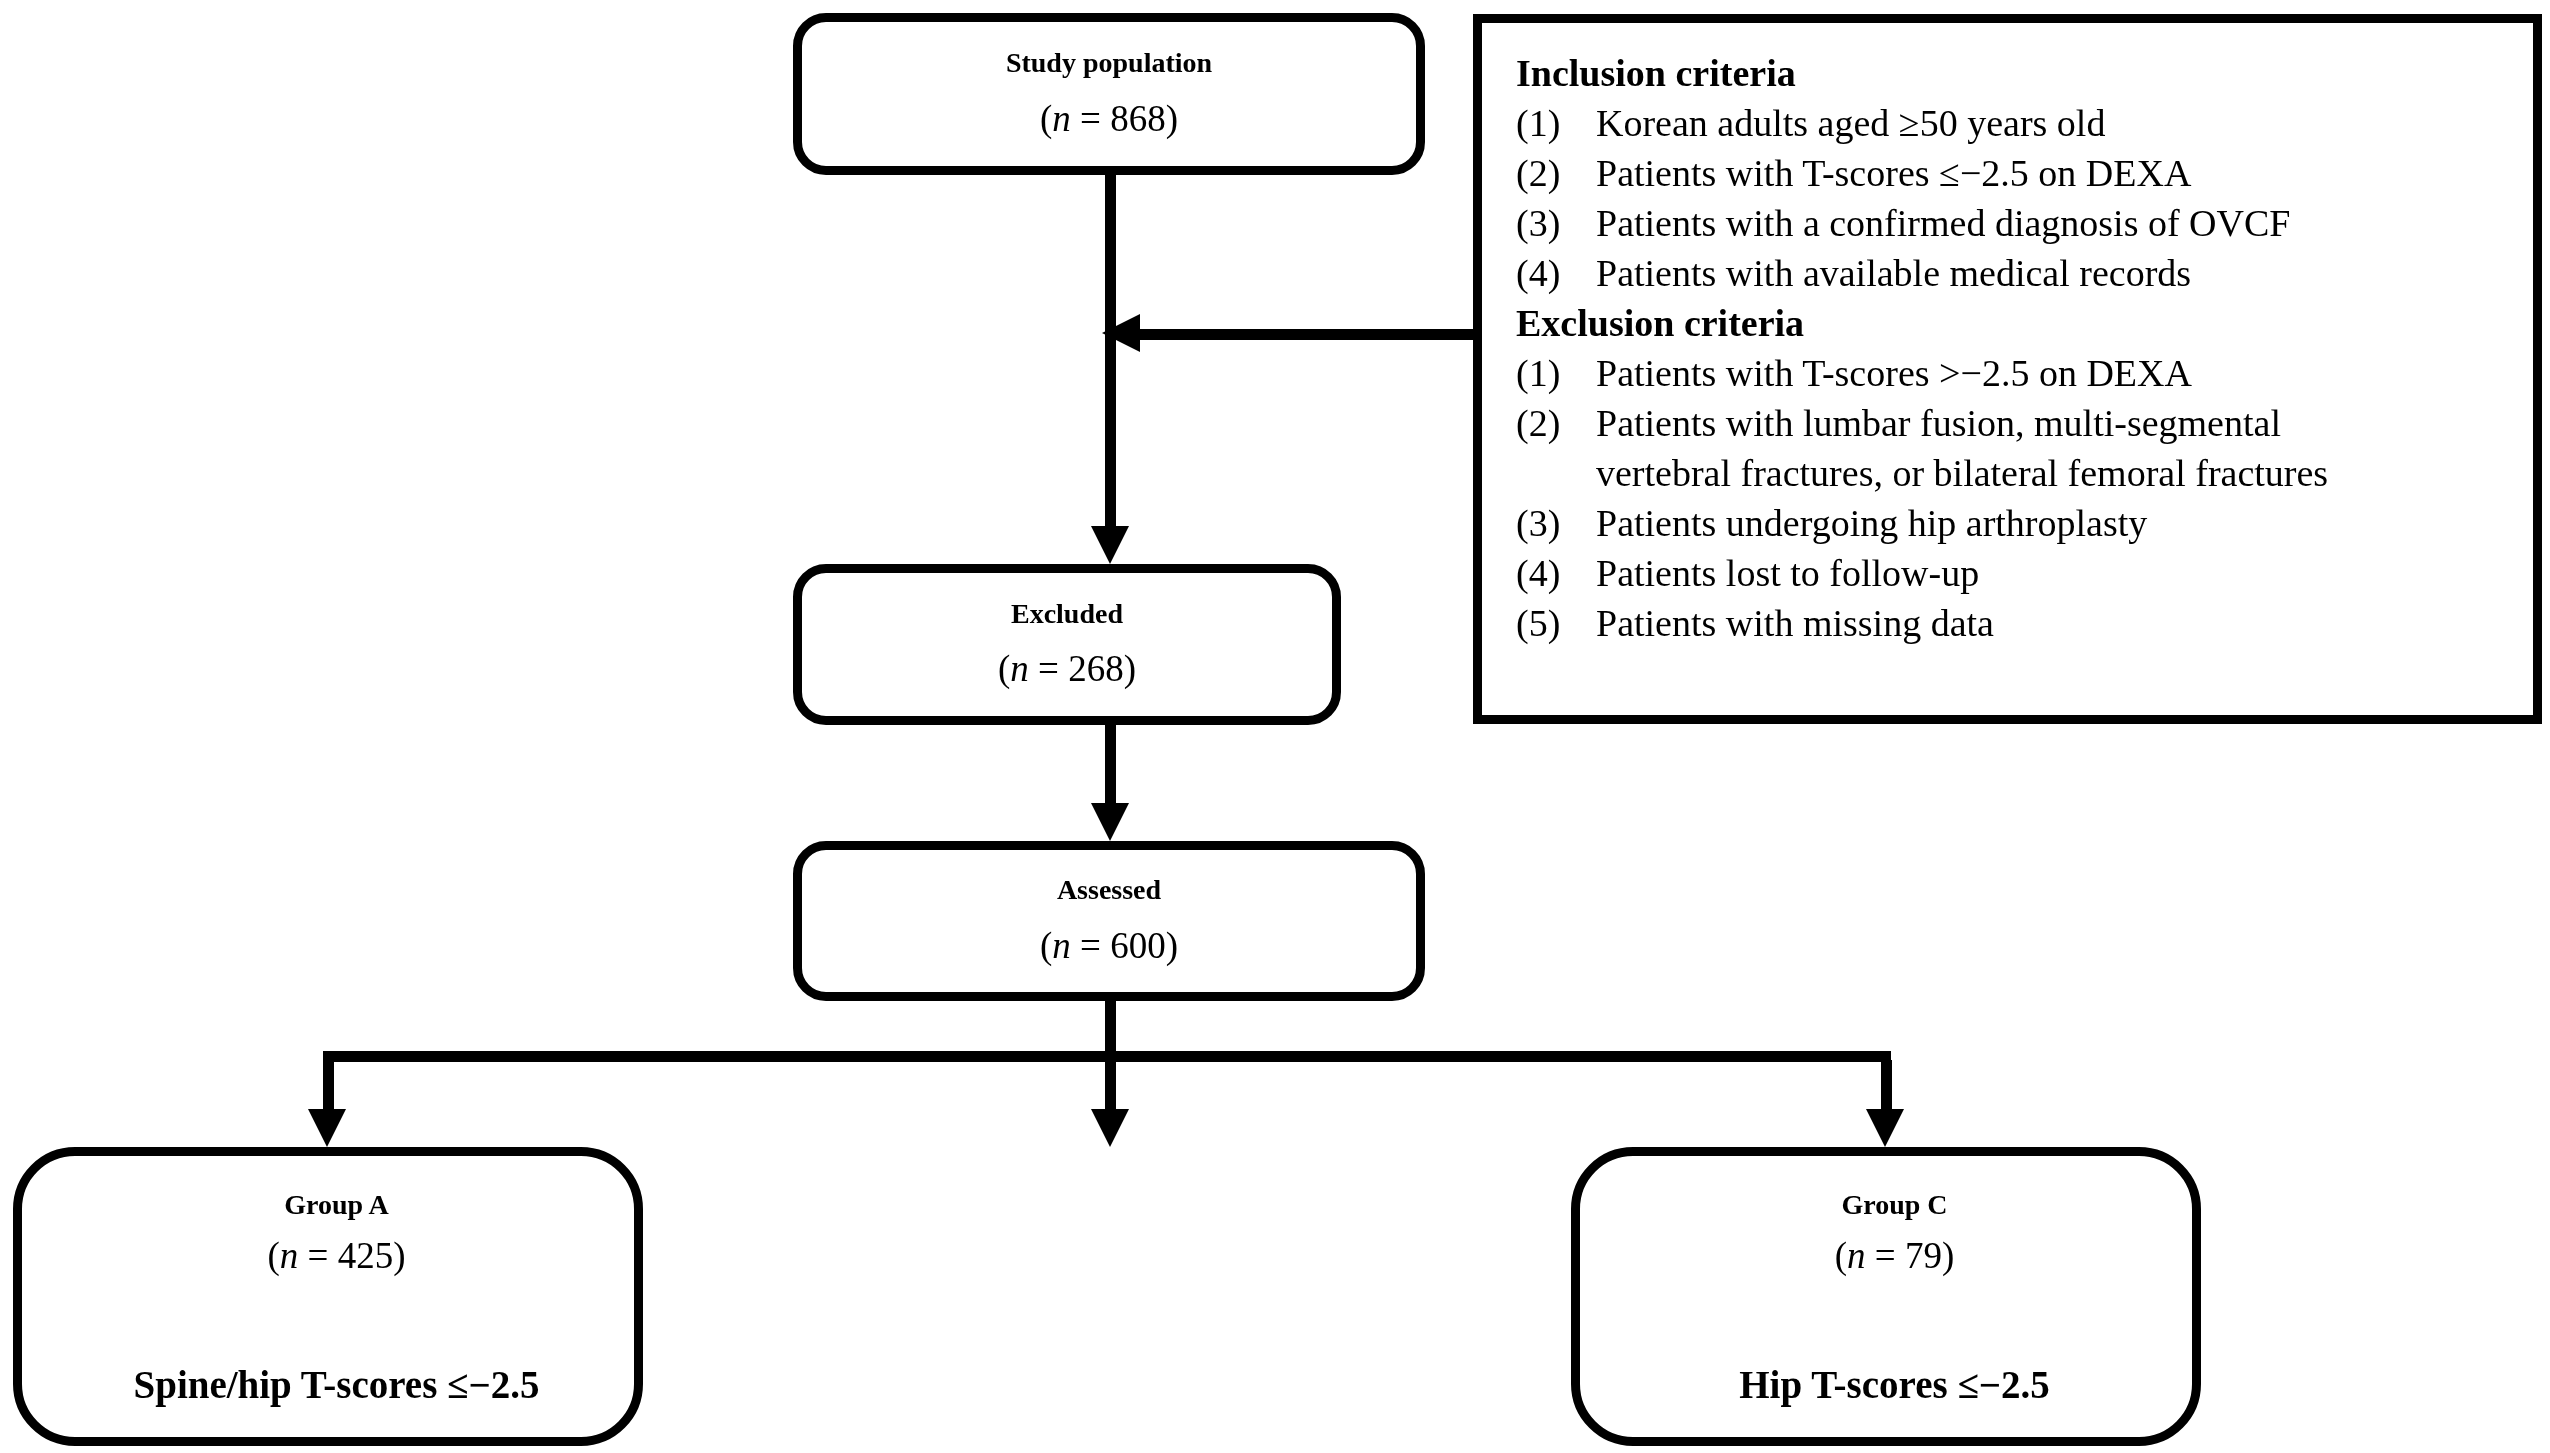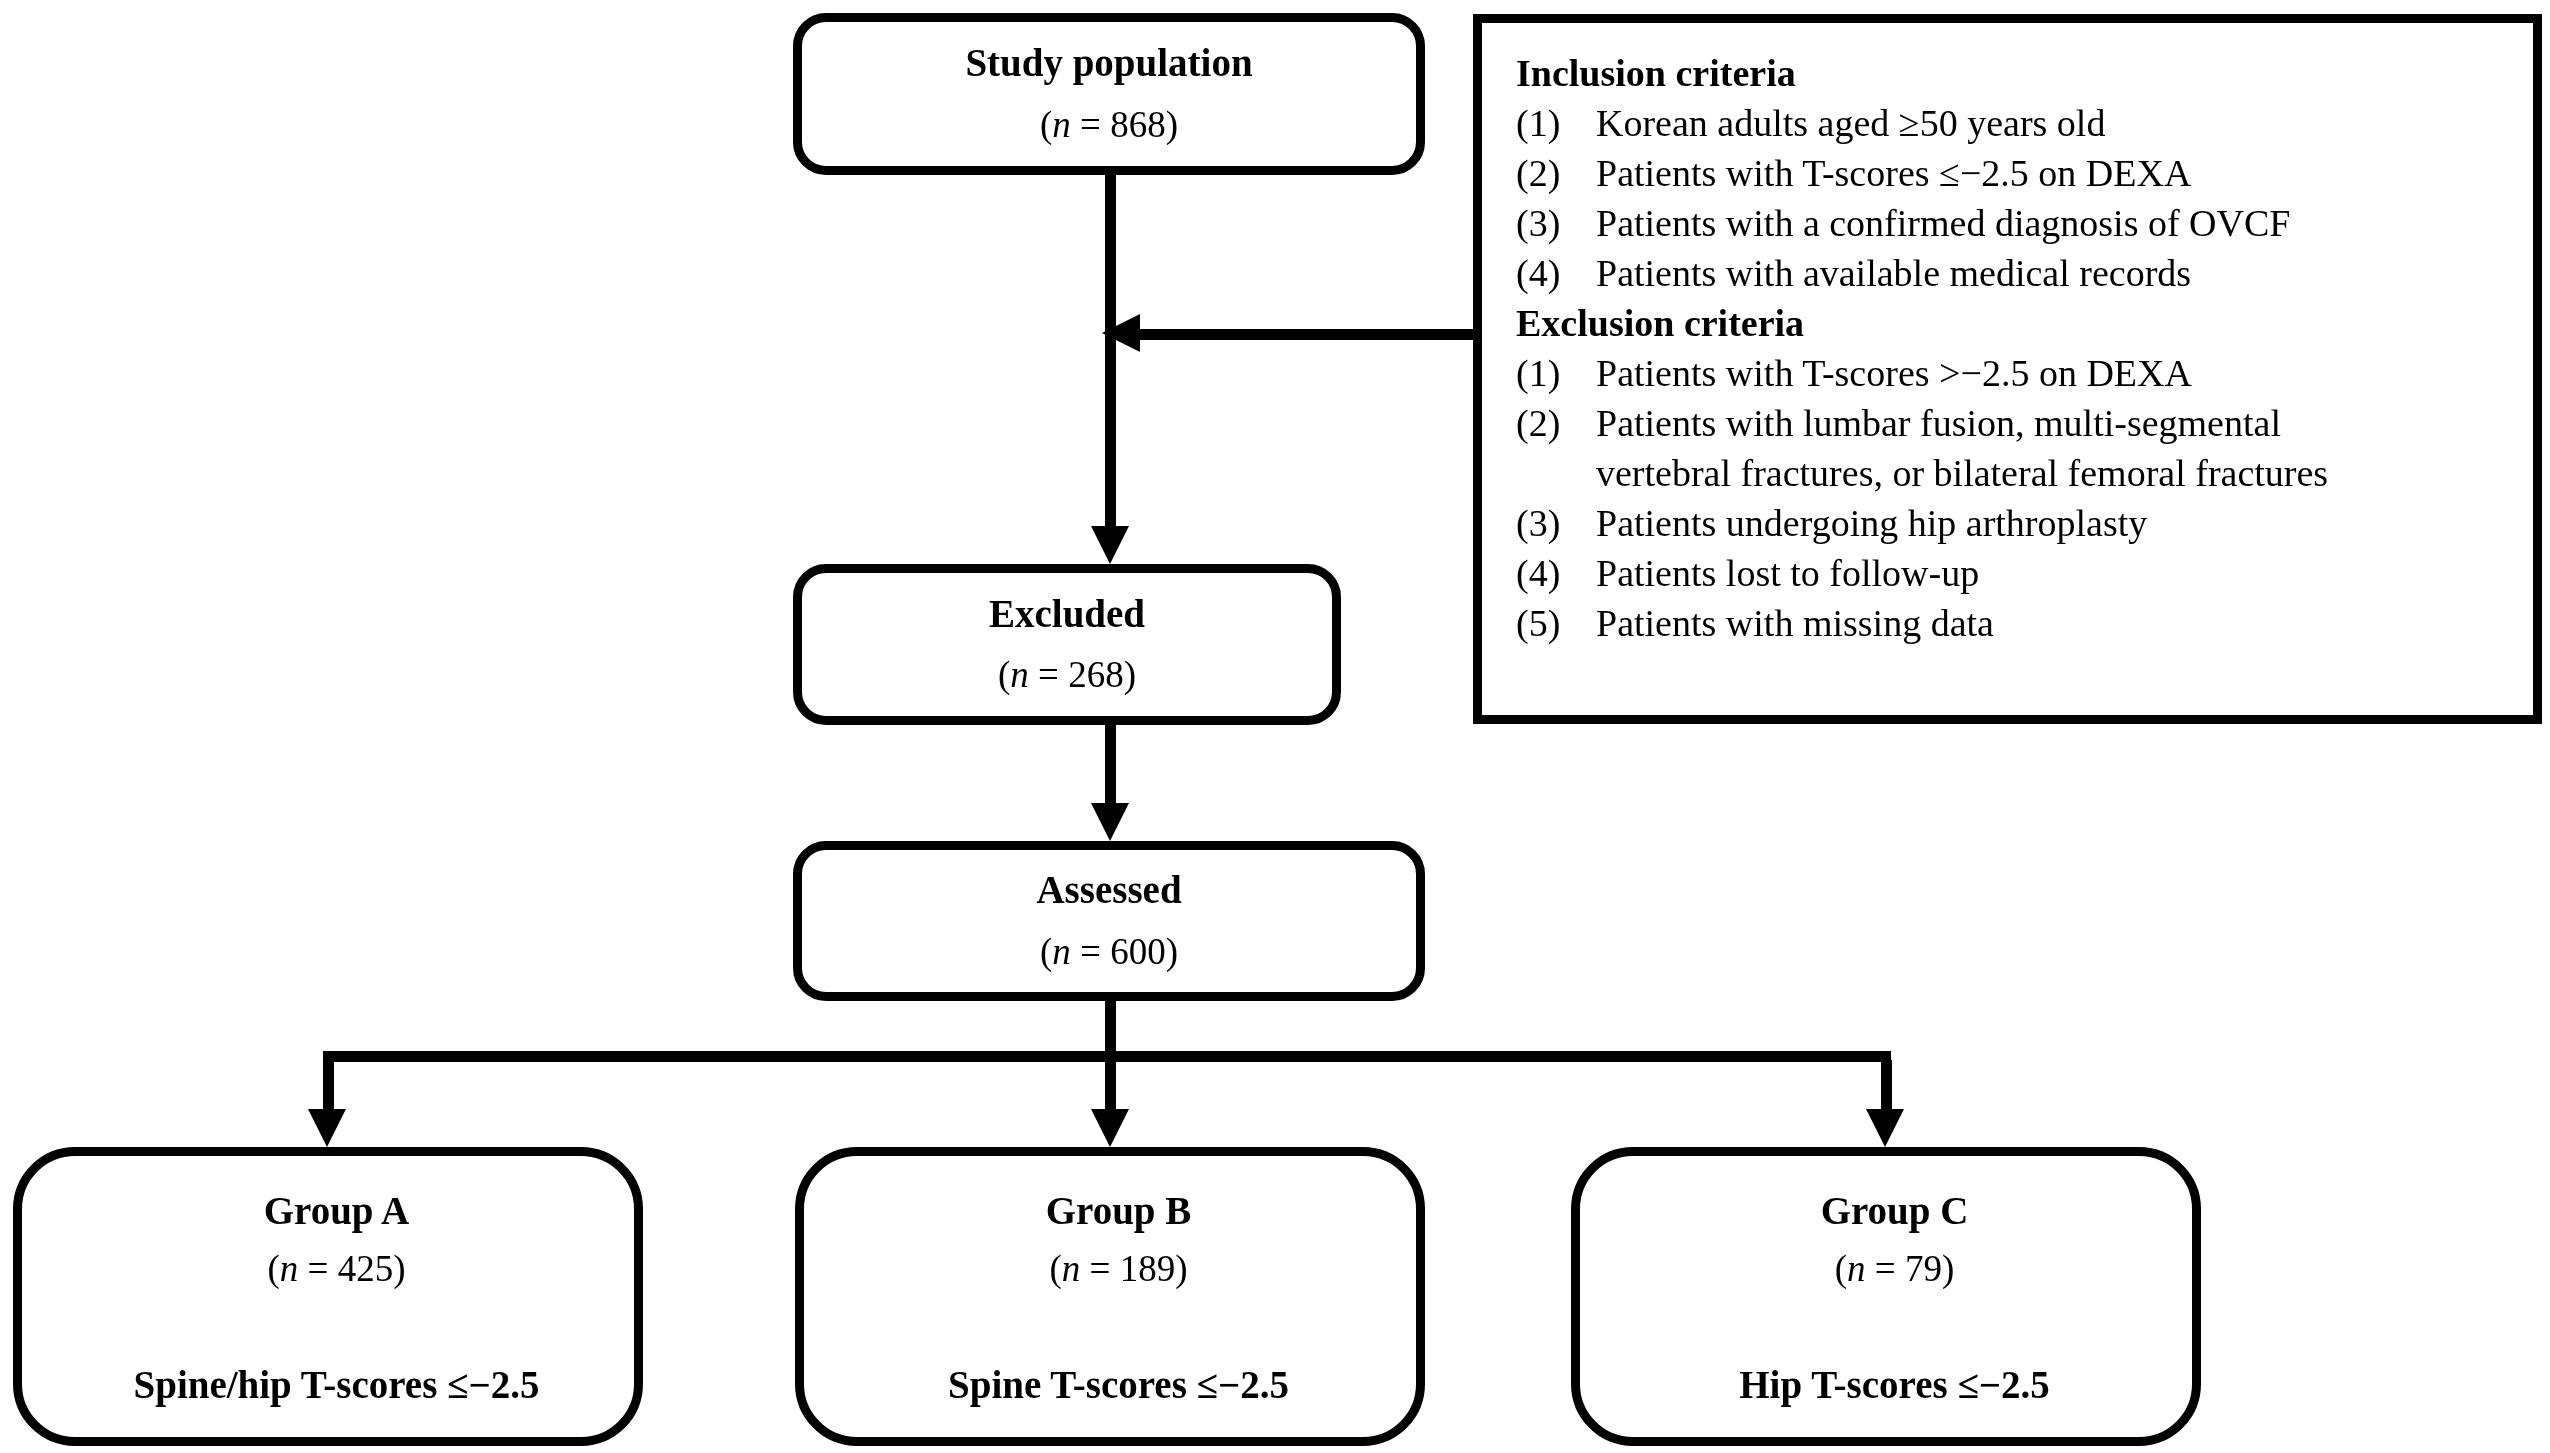--- a/index.html
+++ b/index.html
@@ -25,21 +25,21 @@
     border-radius: 33px;
     box-sizing: border-box;
     display: flex;
     flex-direction: column;
     align-items: center;
     justify-content: center;
     gap: 19.6px;
     text-align: center;
   }
   .btitle {
-    font-size: 39px;
+    font-size: 28px;
     font-weight: 700;
     line-height: 1.1;
     white-space: nowrap;
   }
   .nline {
     font-size: 37px;
     line-height: 1.1;
     white-space: nowrap;
   }
   .it { font-style: italic; }
@@ -198,25 +198,20 @@
     <div class="btitle">Assessed</div>
     <div class="nline"><span>(</span><span class="it">n</span><span> = 600)</span></div>
   </div>
 
   <div class="gbox" id="box-group-a">
     <div class="btitle">Group A</div>
     <div class="nline"><span>(</span><span class="it">n</span><span> = 425)</span></div>
     <div class="gcriterion">Spine/hip T-scores ≤−2.5</div>
   </div>
 
-  <div class="gbox" id="box-group-b">
-    <div class="btitle">Group B</div>
-    <div class="nline"><span>(</span><span class="it">n</span><span> = 189)</span></div>
-    <div class="gcriterion">Spine T-scores ≤−2.5</div>
-  </div>
 
   <div class="gbox" id="box-group-c">
     <div class="btitle">Group C</div>
     <div class="nline"><span>(</span><span class="it">n</span><span> = 79)</span></div>
     <div class="gcriterion">Hip T-scores ≤−2.5</div>
   </div>
 
   <div class="vline" id="line-study-excluded"></div>
   <div class="tri-down" id="head-study-excluded"></div>
 

